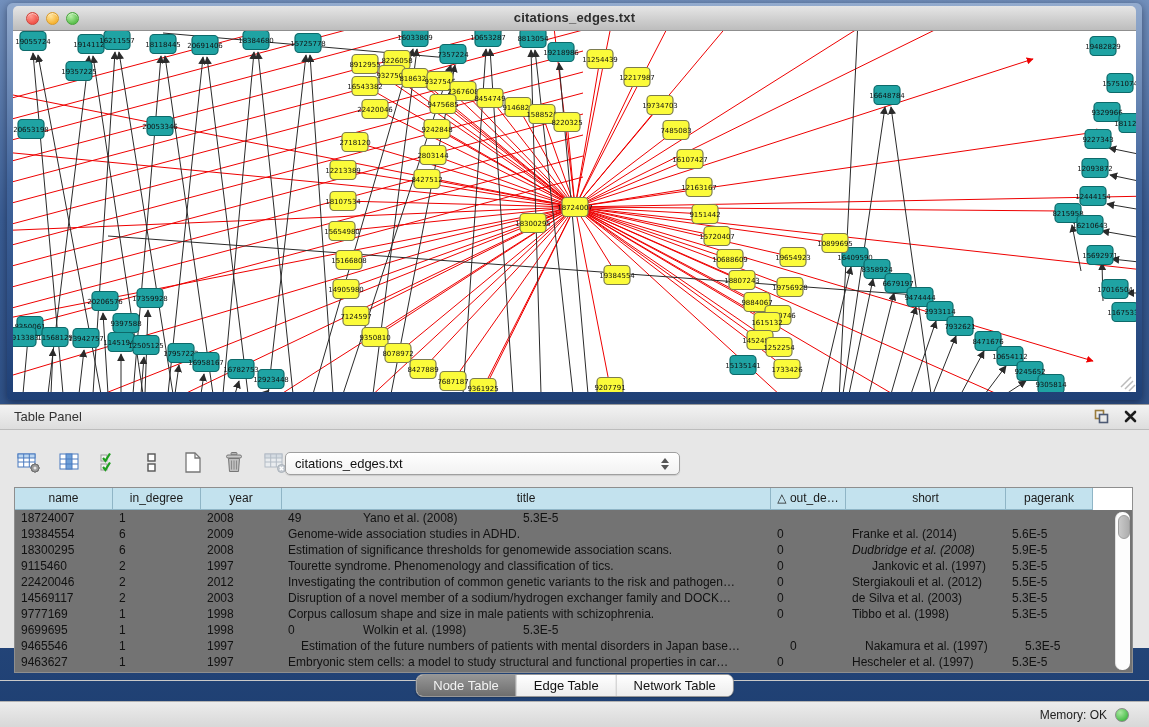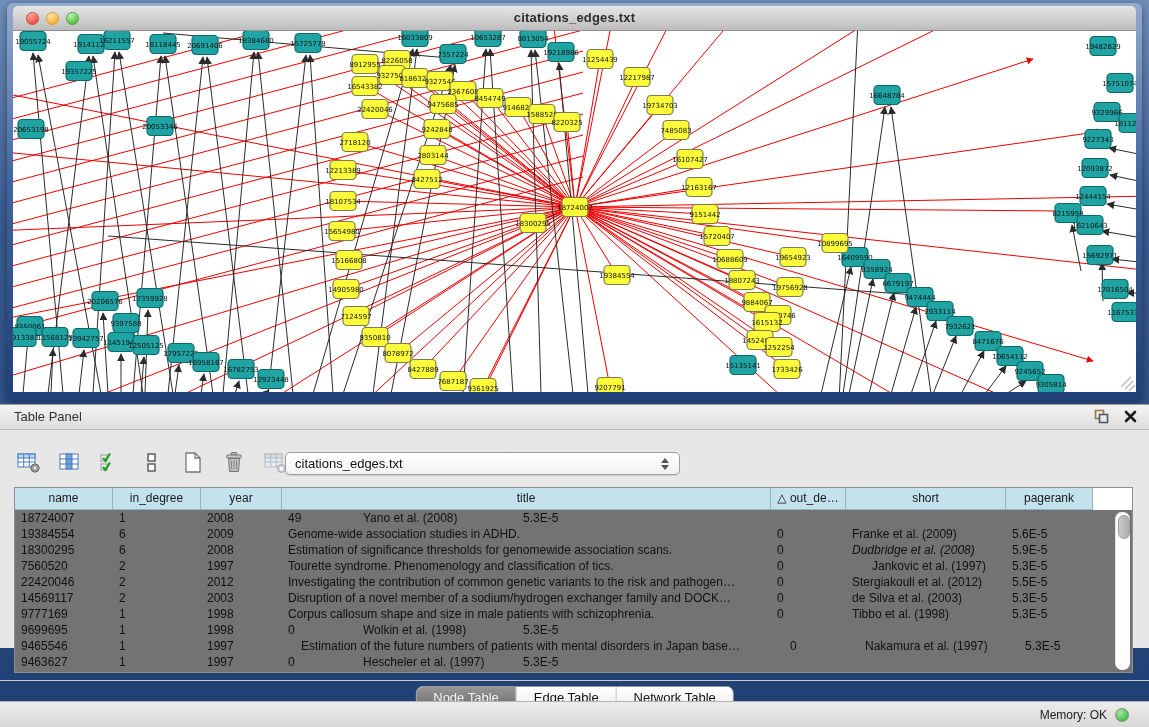--- a/index.html
+++ b/index.html
@@ -68,21 +68,21 @@
   .trow{display:flex;height:16px;}
   .td{
     box-sizing:border-box;font-size:12px;color:#111;padding-left:6px;line-height:16px;
     overflow:hidden;white-space:nowrap;
   }
   .vscroll{position:absolute;right:2px;top:24px;bottom:2px;width:14px;background:#fdfdfd;border-left:1px solid #e2e2e2;border-radius:7px;}
   .vthumb{position:absolute;left:2px;top:3px;width:10px;height:22px;background:linear-gradient(90deg,#c9c9c9,#adadad);border:1px solid #9e9e9e;border-radius:6px;}
   
   .tabbar{position:absolute;left:0;right:0;top:269px;height:28px;}
   .tabline{position:absolute;left:0;right:0;top:6px;height:1px;background:#c9c9c9;}
-  .segwrap{position:absolute;left:50%;transform:translateX(-50%);top:12px;display:flex;
+  .segwrap{position:absolute;left:50%;transform:translateX(-50%);top:0;display:flex;
     border:1px solid #979797;border-radius:7px;overflow:hidden;background:#fff;box-shadow:0 1px 1px rgba(0,0,0,.15);}
   .seg{
     height:21px;border:none;padding:0 17px;font-size:13px;font-family:"Liberation Sans",sans-serif;
     background:linear-gradient(180deg,#ffffff,#ececec);color:#111;border-right:1px solid #b9b9b9;
   }
   .seg:last-child{border-right:none;}
   .seg.sel{background:linear-gradient(180deg,#969696,#6e6e6e);color:#f3f3f3;}
   
   .statusbar{
     position:absolute;left:0;bottom:0;width:1149px;height:26px;
@@ -785,34 +785,34 @@
           <div class="td" style="width: 75px;">49</div>
           <div class="td" style="width: 160px;">Yano et al. (2008)</div>
           <div class="td" style="width: 87px;">5.3E-5</div>
         </div>
         <div class="trow">
           <div class="td" style="width: 98px;">19384554</div>
           <div class="td" style="width: 88px;">6</div>
           <div class="td" style="width: 81px;">2009</div>
           <div class="td" style="width: 489px;">Genome-wide association studies in ADHD.</div>
           <div class="td" style="width: 75px;">0</div>
-          <div class="td" style="width: 160px;">Franke et al. (2009)</div>
+          <div class="td" style="width: 160px;">Franke et al. (2014)</div>
           <div class="td" style="width: 87px;">5.6E-5</div>
         </div>
         <div class="trow">
           <div class="td" style="width: 98px;">18300295</div>
           <div class="td" style="width: 88px;">6</div>
           <div class="td" style="width: 81px;">2008</div>
           <div class="td" style="width: 489px;">Estimation of significance thresholds for genomewide association scans.</div>
           <div class="td" style="width: 75px;">0</div>
           <div class="td" style="width: 160px; font-style: italic;">Dudbridge et al. (2008)</div>
           <div class="td" style="width: 87px;">5.9E-5</div>
         </div>
         <div class="trow">
-          <div class="td" style="width: 98px;">7560520</div>
+          <div class="td" style="width: 98px;">9115460</div>
           <div class="td" style="width: 88px;">2</div>
           <div class="td" style="width: 81px;">1997</div>
           <div class="td" style="width: 489px;">Tourette syndrome. Phenomenology and classification of tics.</div>
           <div class="td" style="width: 75px;">0</div>
           <div class="td" style="width: 160px; text-align: center;">Jankovic et al. (1997)</div>
           <div class="td" style="width: 87px;">5.3E-5</div>
         </div>
         <div class="trow">
           <div class="td" style="width: 98px;">22420046</div>
           <div class="td" style="width: 88px;">2</div>
@@ -854,20 +854,21 @@
           <div class="td" style="width: 81px;">1997</div>
           <div class="td" style="width: 489px; margin-left: 13px;">Estimation of the future numbers of patients with mental disorders in Japan base…</div>
           <div class="td" style="width: 75px;">0</div>
           <div class="td" style="width: 160px;">Nakamura et al. (1997)</div>
           <div class="td" style="width: 87px;">5.3E-5</div>
         </div>
         <div class="trow">
           <div class="td" style="width: 98px;">9463627</div>
           <div class="td" style="width: 88px;">1</div>
           <div class="td" style="width: 81px;">1997</div>
+          <div class="td" style="width: 489px;">Embryonic stem cells: a model to study structural and functional properties in car…</div>
           <div class="td" style="width: 75px;">0</div>
           <div class="td" style="width: 160px;">Hescheler et al. (1997)</div>
           <div class="td" style="width: 87px;">5.3E-5</div>
         </div>
       </div>
     <div class="vscroll">
       <div class="vthumb"></div>
     </div>
   </div>
 

